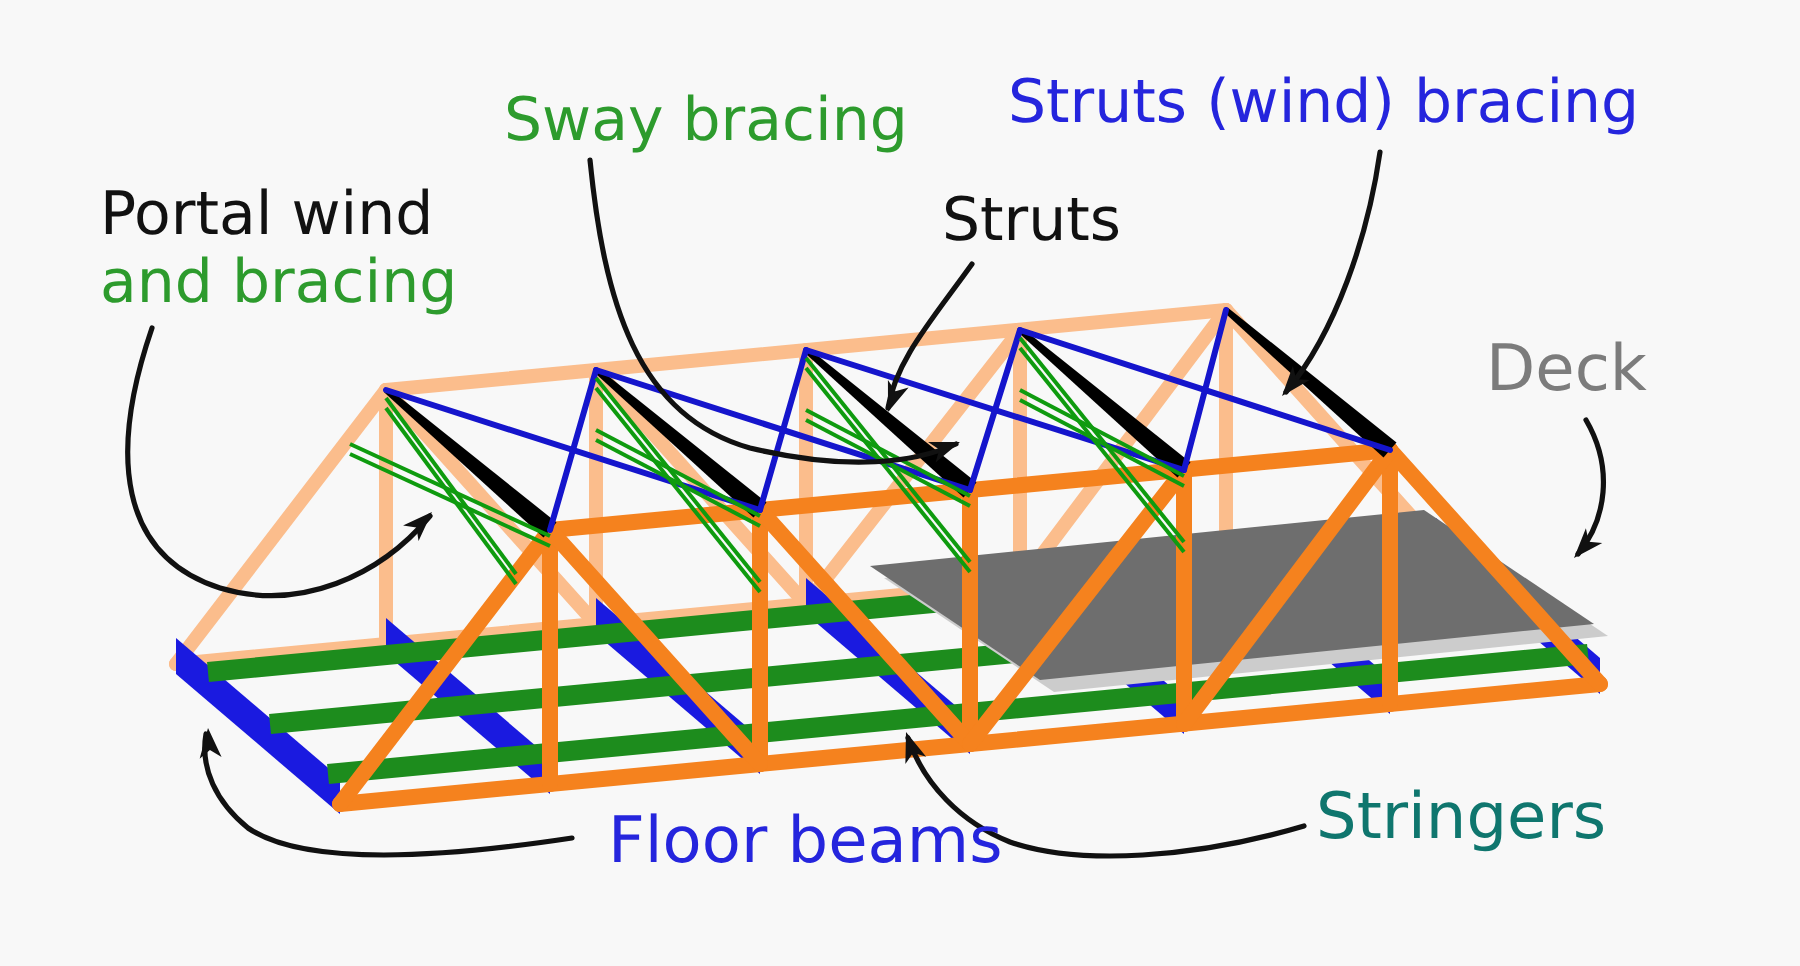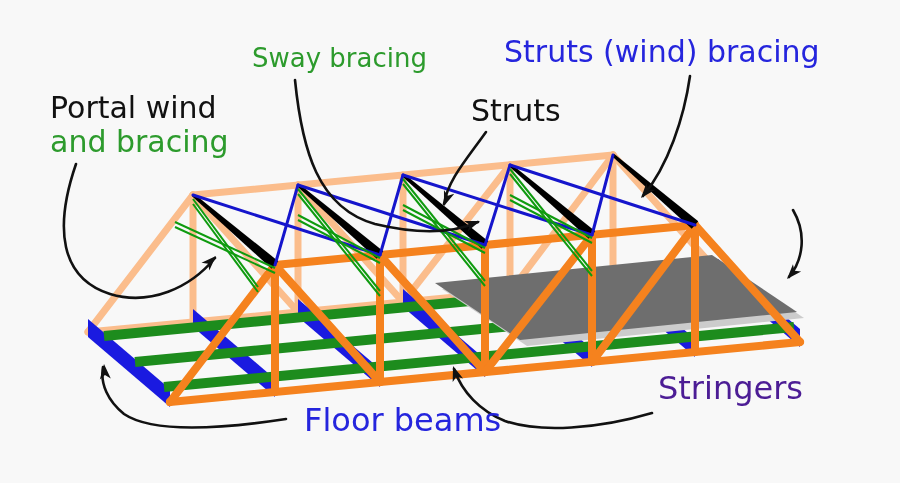--- a/index.html
+++ b/index.html
@@ -100,18 +100,19 @@
       <polygon points="641,198 646.4285697081438,182.97400149993936 648.070663706552,189.57351112569125 654.8550585824524,190.04466520649132" fill="#111111"></polygon>
       <path d="M 793 210 C 807 234 803 260 789 277" stroke="#111111" fill="none" stroke-width="2.6" stroke-linecap="round"></path>
       <polygon points="787,279 792.9496625552572,264.1726092828653 794.3604366699475,270.8254069197487 801.1242556355085,271.5330459528128" fill="#111111"></polygon>
       <path d="M 286 419 C 220 429 152 433 124 414 C 108 401 100 384 103 367" stroke="#111111" fill="none" stroke-width="2.6" stroke-linecap="round"></path>
       <polygon points="104,364 110.78640698071948,378.46356388626407 104.95871317022424,374.9581416790092 99.82826530171027,379.42227705648827" fill="#111111"></polygon>
       <path d="M 652 413 C 598 429 540 433 505 421 C 480 411 462 392 454 369" stroke="#111111" fill="none" stroke-width="2.6" stroke-linecap="round"></path>
       <polygon points="453,366 463.0838744826536,378.3921537844754 456.5812496990287,376.40070433159246 452.6831701510611,381.9734034835041" fill="#111111"></polygon>
     </svg>
   <div class="diagram-label" style="left: 50px; top: 92px; color: rgb(17, 17, 17); font-size: 30px;">Portal wind</div>
   <div class="diagram-label" style="left: 50px; top: 126px; color: rgb(45, 155, 45); font-size: 30px;">and bracing</div>
-  <div class="diagram-label" style="left: 252px; top: 45px; color: rgb(45, 155, 45); font-size: 26px;">Sway bracing</div>
+  <div class="diagram-label" style="left: 252px; top: 45px; color: rgb(45, 155, 45); font-size: 30px;">Sway bracing</div>
   <div class="diagram-label" style="left: 504px; top: 36px; color: rgb(37, 37, 221); font-size: 30px;">Struts (wind) bracing</div>
   <div class="diagram-label" style="left: 448px; top: 95px; color: rgb(17, 17, 17); font-size: 30px; margin-left: 23px;">Struts</div>
+  <div class="diagram-label" style="left: 743px; top: 168px; color: rgb(124, 124, 124); font-size: 32px;">Deck</div>
   <div class="diagram-label" style="left: 292px; top: 404px; color: rgb(37, 37, 221); font-size: 32px; margin-left: 12px;">Floor beams</div>
-  <div class="diagram-label" style="left: 658px; top: 372px; color: #4c1d95; font-size: 32px;">Stringers</div>
+  <div class="diagram-label" style="left: 658px; top: 392px; color: #0f766e; font-size: 32px;">Stringers</div>
 </div>
 
 </body></html>

